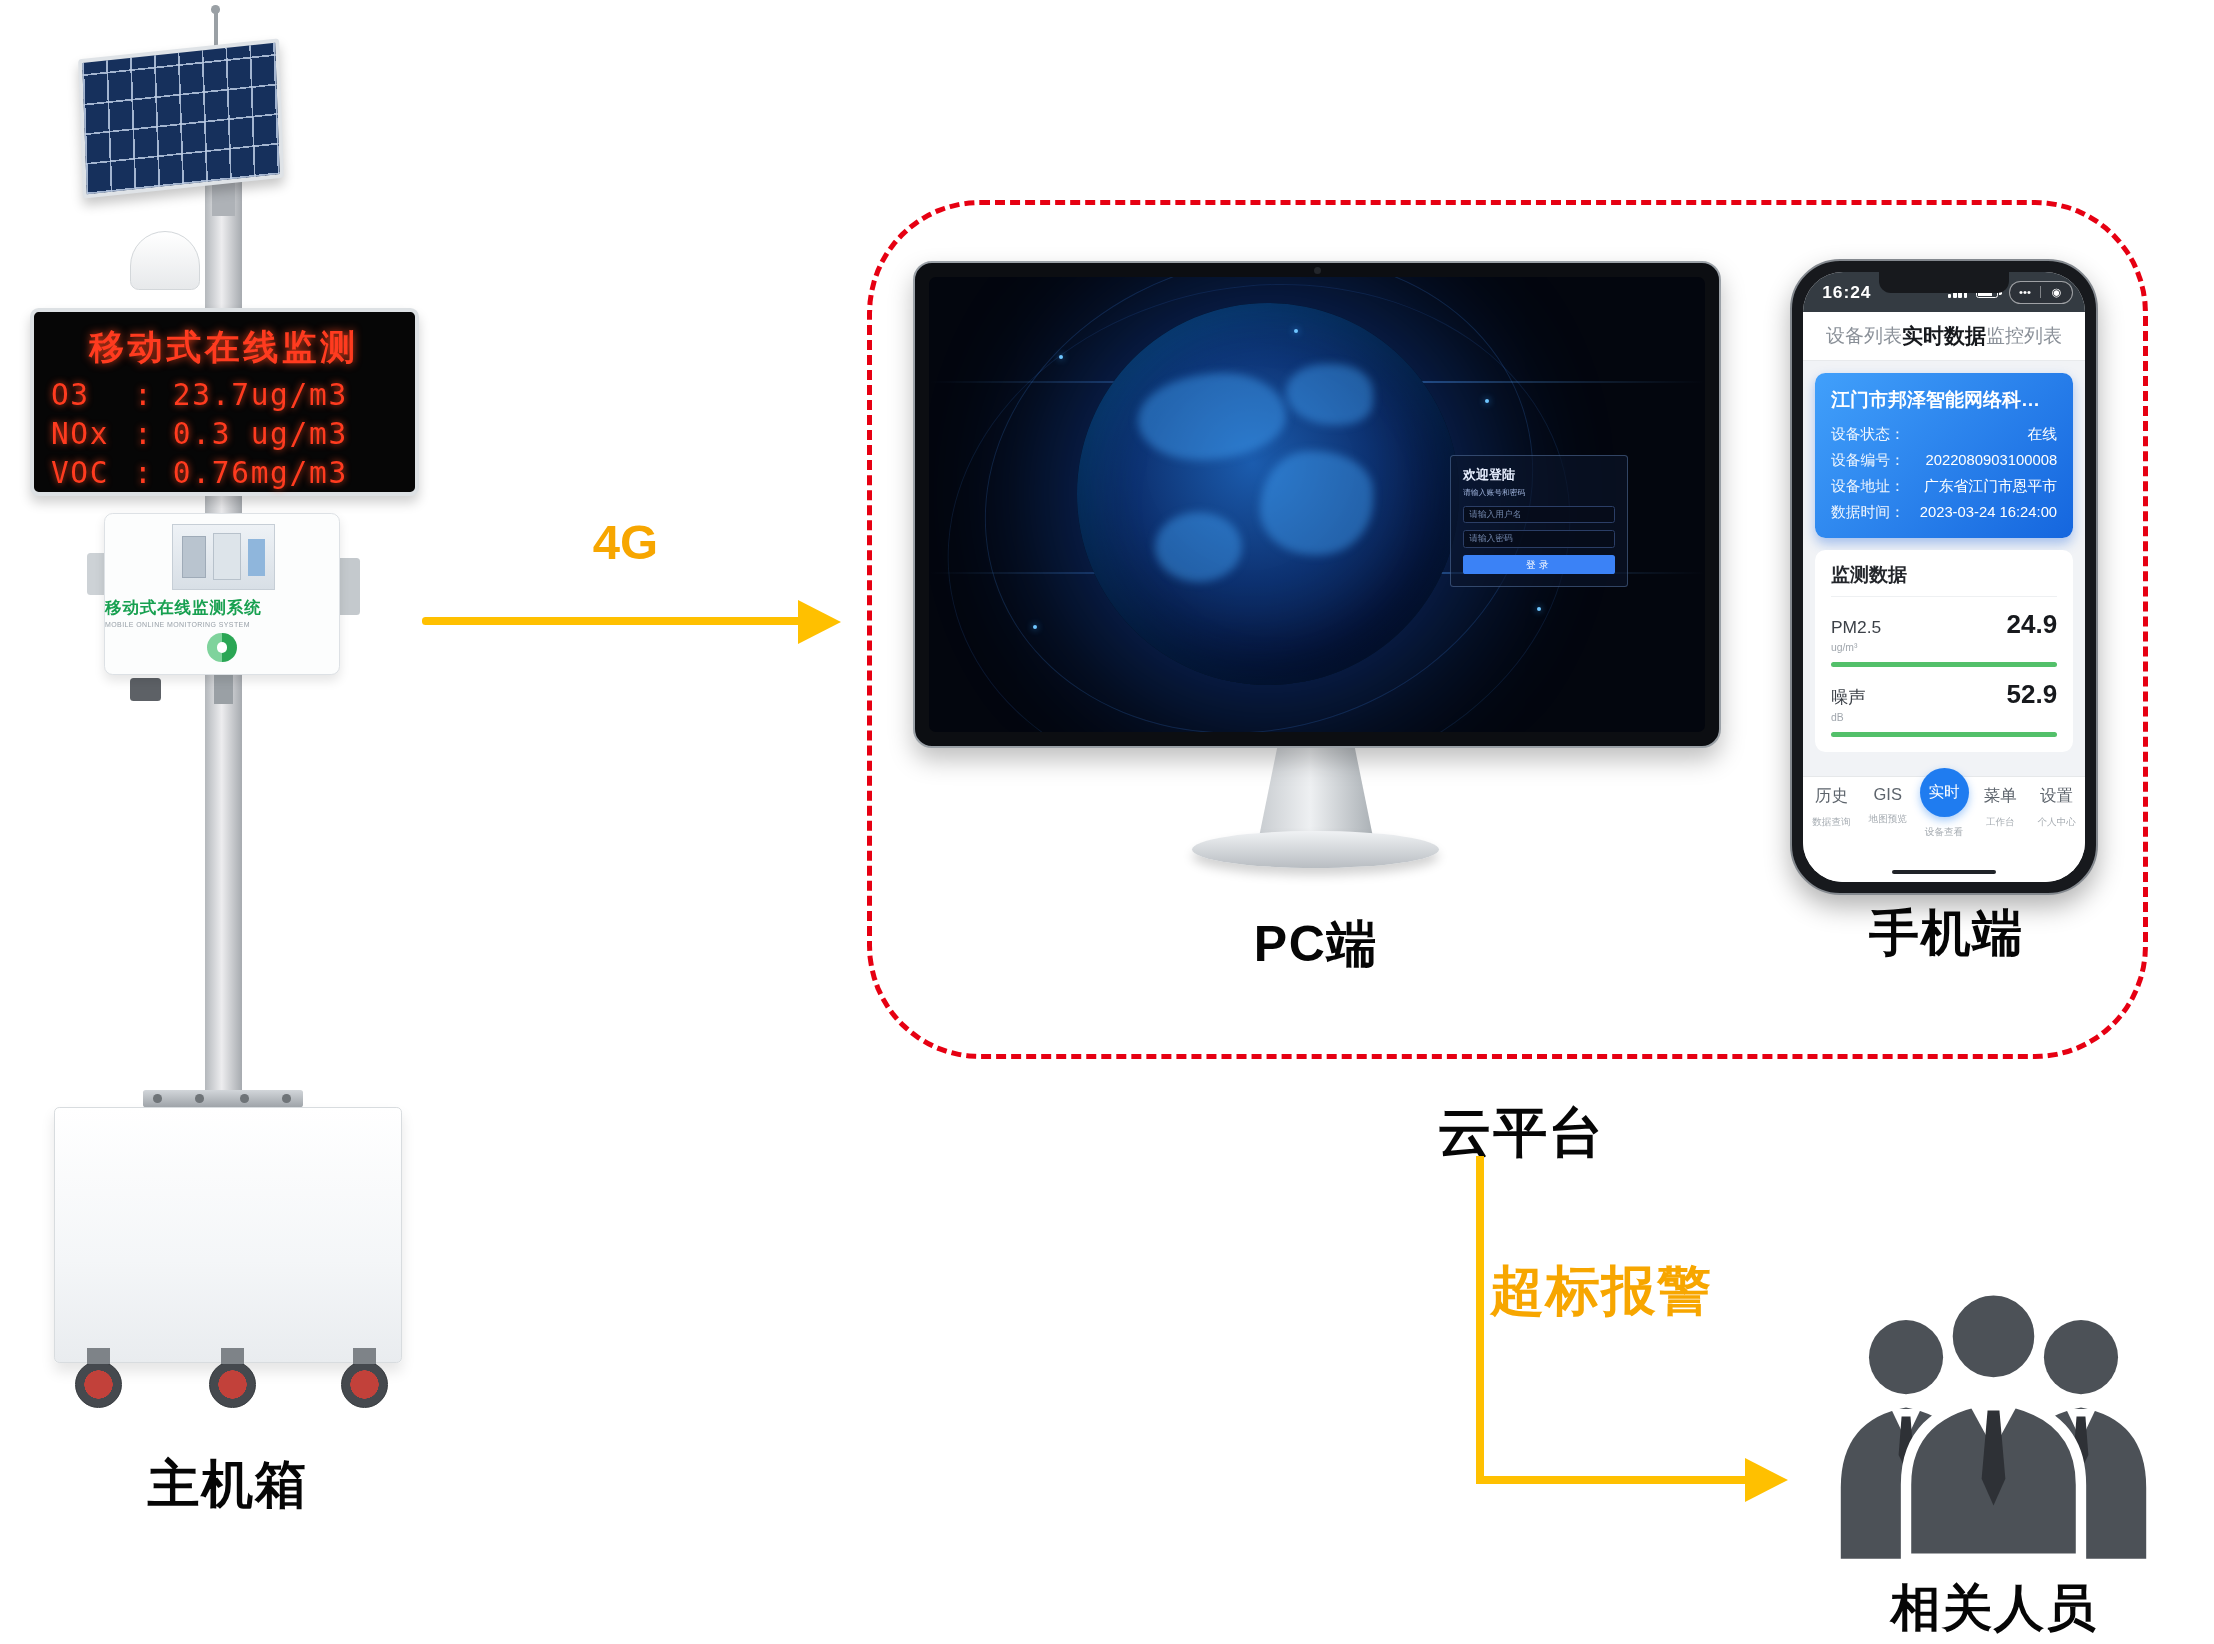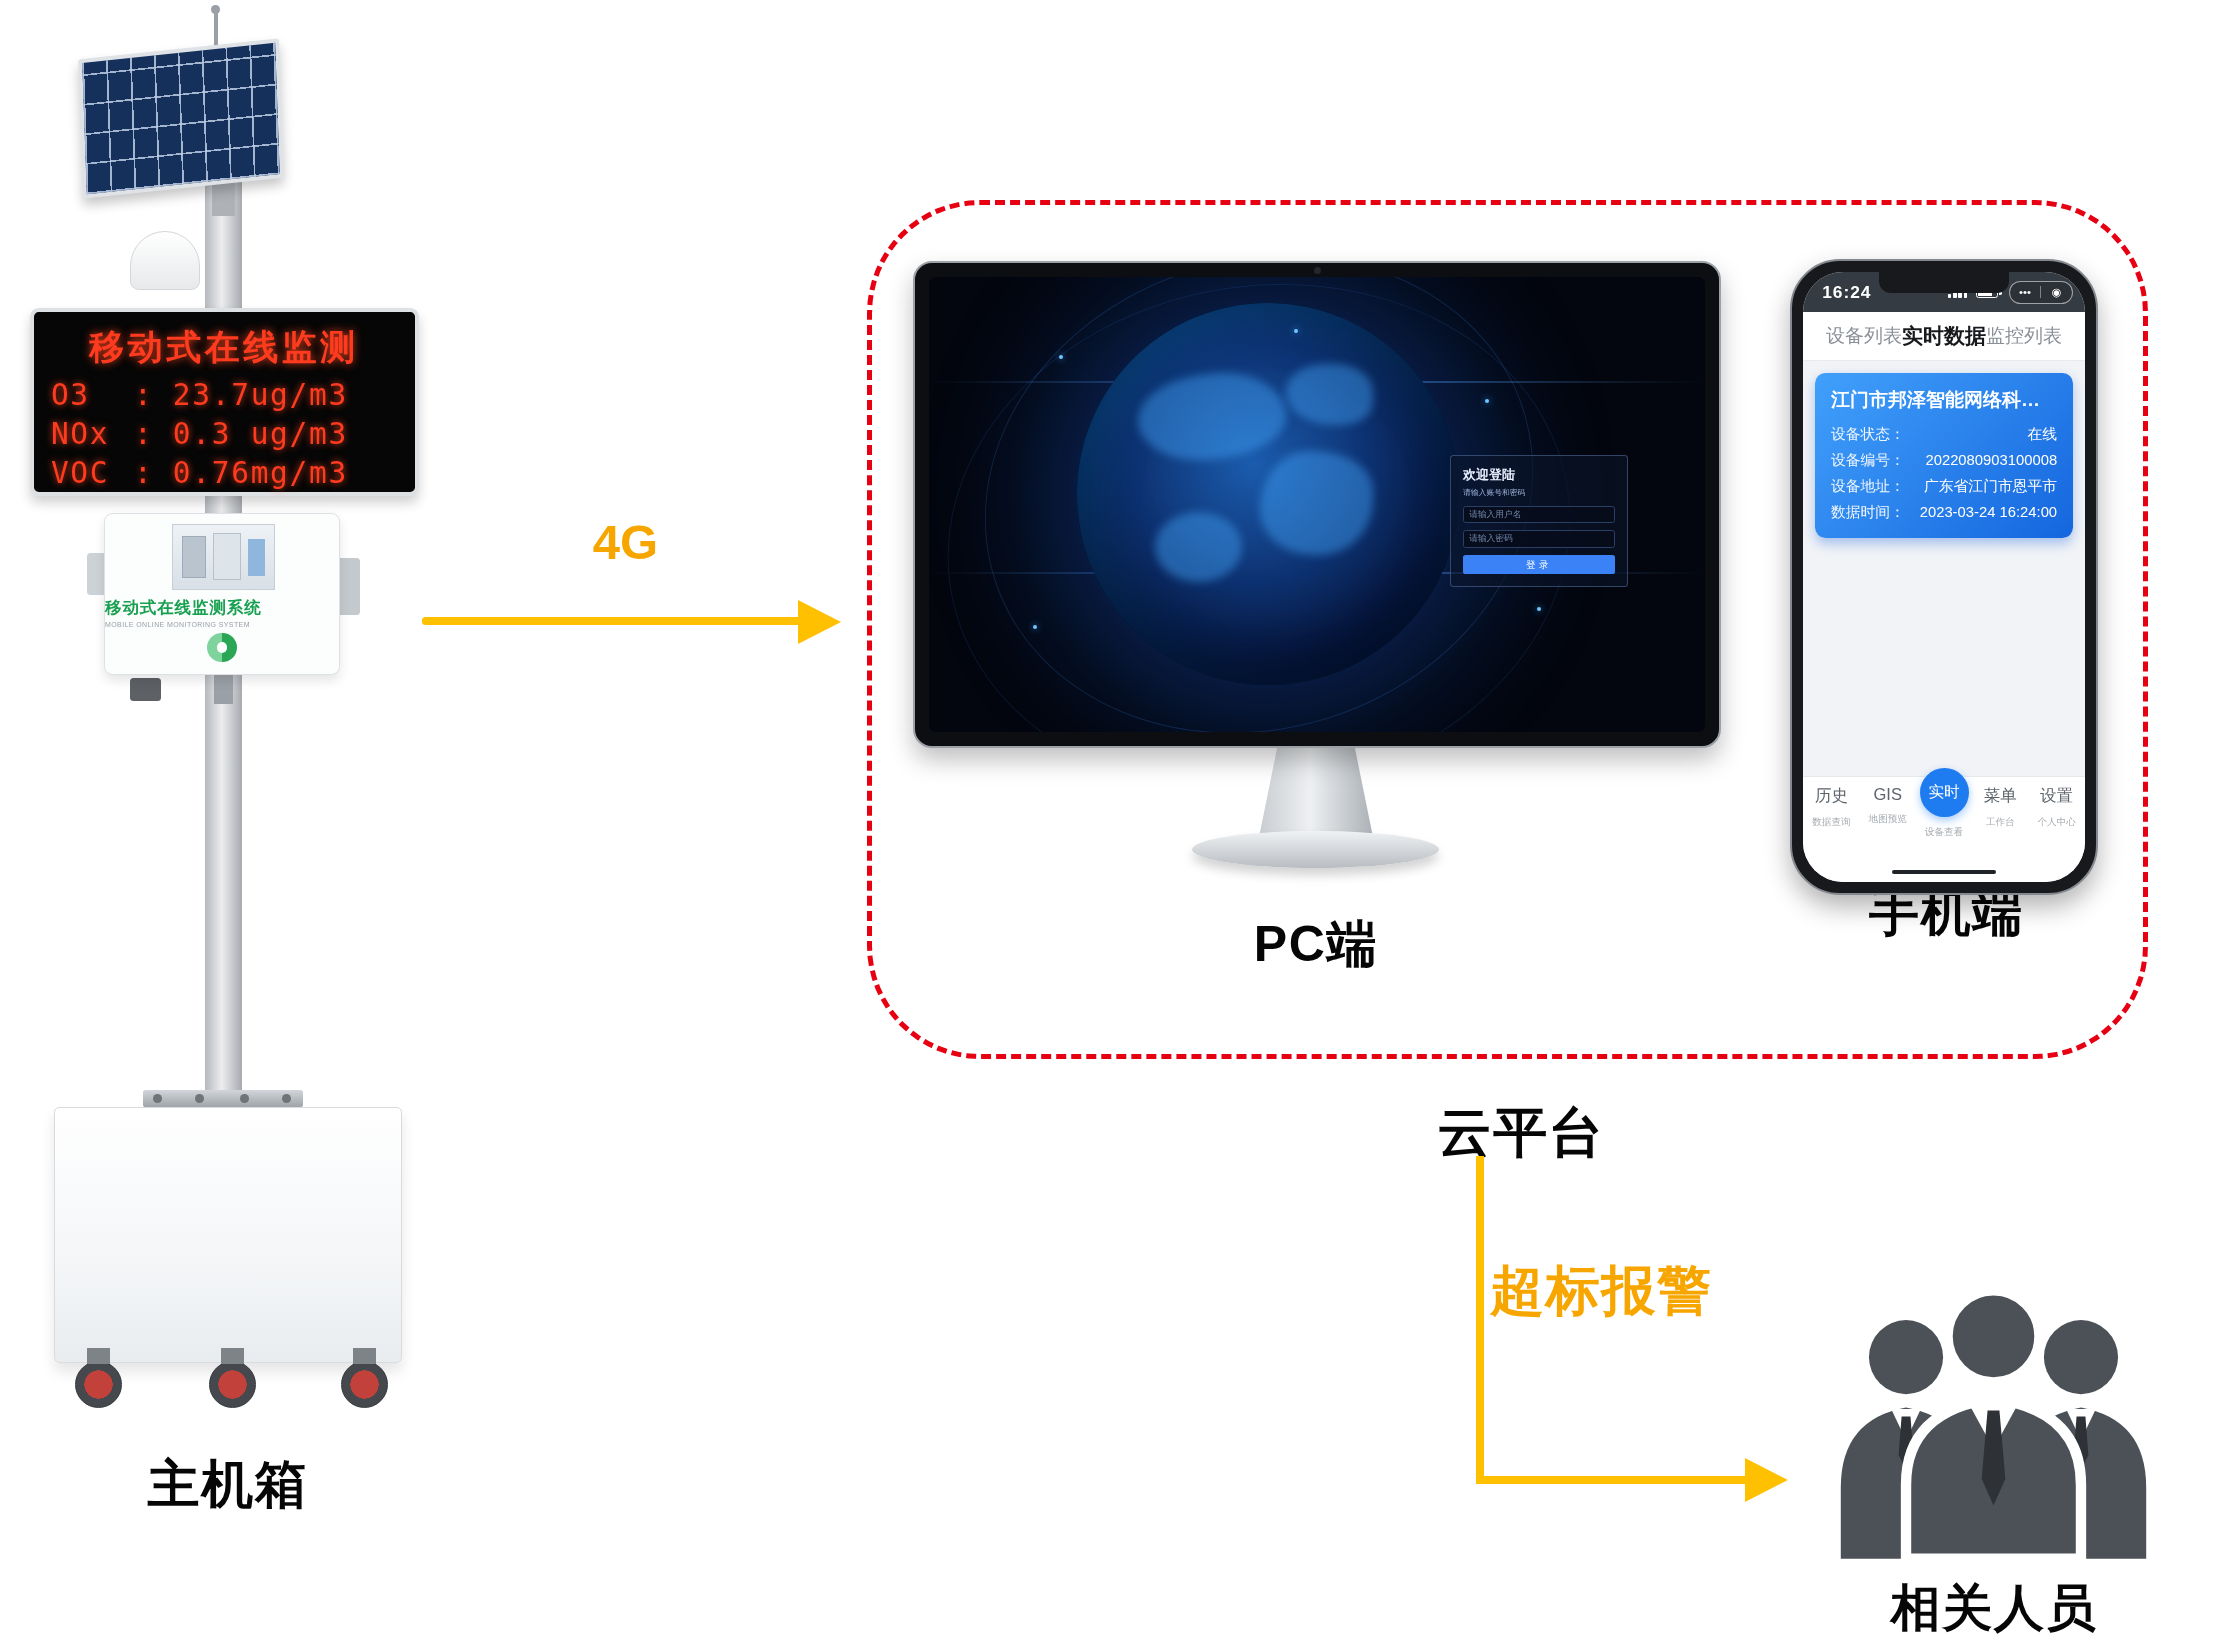--- a/index.html
+++ b/index.html
@@ -50,21 +50,21 @@
           box-shadow:0 8.7px 14px rgba(0,0,0,.10); }
   .caster { position:absolute; top:1361px; width:47px; height:47px; border-radius:50%; z-index:2; border:1.7px solid #33373b;
             background:radial-gradient(circle at 50% 50%, #c2413a 0 44%, #45494e 45% 100%); }
   .caster::before { content:""; position:absolute; top:-14px; left:11.3px; width:22.6px; height:15.6px; background:#7e8388; }
   #caster1{left:75px;} #caster2{left:209px;} #caster3{left:341px;}
 
   
   .cap { position:absolute; text-align:center; font-weight:900; color:#060606; letter-spacing:1.7px; }
   #cap-station { left:76px; top:1450px; width:304px; font-size:52px; }
   #cap-pc { left:1203px; top:911px; width:226px; font-size:50px; }
-  #cap-phone { left:1825px; top:880px; width:243px; font-size:50px; }
+  #cap-phone { left:1825px; top:900px; width:243px; font-size:50px; }
   #cap-cloud { left:1382px; top:1097px; width:278px; font-size:54px; }
   #cap-people { left:1842px; top:1575px; width:304px; font-size:50px; }
 
   
   #label-4g { left:556px; top:514px; width:139px; text-align:center; font-size:49px; font-weight:800; color:var(--color-orange_label,#f9b000); }
   #arrow-4g-shaft { left:422px; top:617px; width:379px; height:7.8px; background:var(--color-arrow,#ffc000); border-radius:3.5px; }
   #arrow-4g-head { left:798px; top:600px; width:0; height:0; border-left:43px solid var(--color-arrow,#ffc000);
                    border-top:22px solid transparent; border-bottom:22px solid transparent; }
 
   
@@ -291,20 +291,39 @@
           <div class="dev-row">
             <span class="dev-lab">设备地址：</span>
             <span class="dev-val">广东省江门市恩平市</span>
           </div>
           <div class="dev-row">
             <span class="dev-lab">数据时间：</span>
             <span class="dev-val">2023-03-24 16:24:00</span>
           </div>
         </div>
 
+        <div id="mon-card">
+          <div class="mon-title">监测数据</div>
+          <div class="metric">
+            <div class="m-top">
+              <span class="m-name">PM2.5</span>
+              <span class="m-val">24.9</span>
+            </div>
+            <div class="m-unit">ug/m³</div>
+            <div class="m-bar"></div>
+          </div>
+          <div class="metric">
+            <div class="m-top">
+              <span class="m-name">噪声</span>
+              <span class="m-val">52.9</span>
+            </div>
+            <div class="m-unit">dB</div>
+            <div class="m-bar"></div>
+          </div>
+        </div>
       </div>
 
       <div id="p-nav">
         <div class="nav-col">
           <span class="nav-lab">历史</span>
           <span class="nav-sub">数据查询</span>
         </div>
         <div class="nav-col">
           <span class="nav-lab">GIS</span>
           <span class="nav-sub">地图预览</span>

